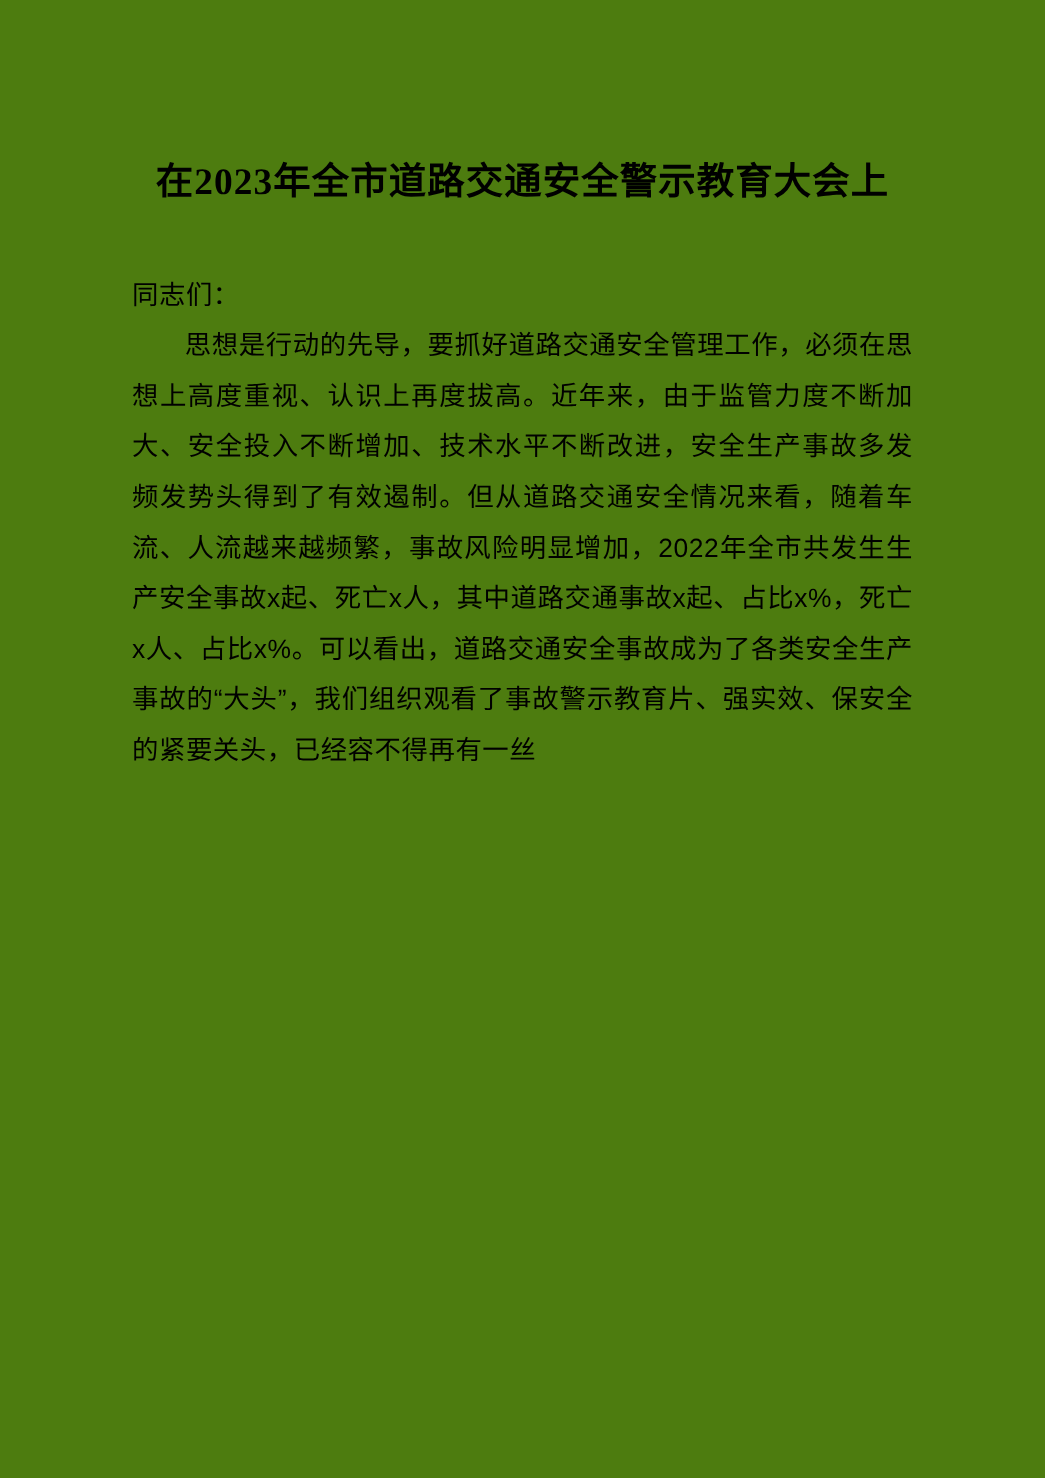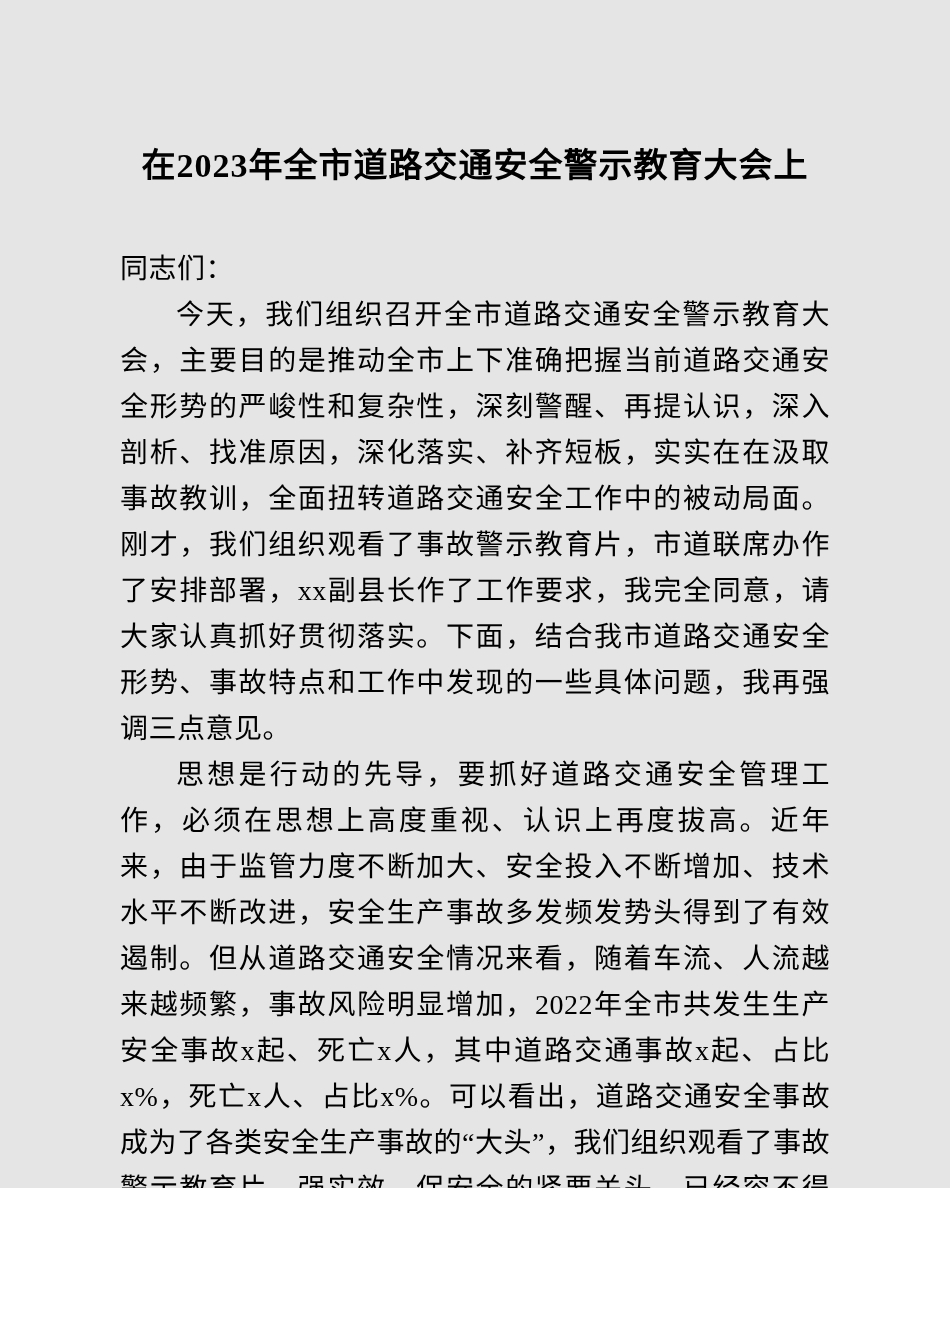--- a/index.html
+++ b/index.html
@@ -3,42 +3,42 @@
 <meta charset="utf-8">
 <style>
   html, body {
     margin: 0;
     padding: 0;
     background: #ffffff;
   }
   .page {
     position: relative;
     width: 950px;
-    height: 1188px;
+    height: 1344px;
     margin: 0 auto;
-    background: #e5e5e5;
+    background: #4d7c0f;
     box-sizing: border-box;
     padding: 138px 120px 0 120px;
     overflow: hidden;
     color: #000000;
   }
   .doc-title {
     margin: 0 0 52px 0;
     font-family: "Liberation Serif", "DejaVu Serif", serif;
     font-weight: bold;
     font-size: 34px;
     line-height: 56px;
     text-align: center;
     color: #000000;
     letter-spacing: 1px;
   }
   .doc-title span { display: block; }
   .body-text {
-    font-family: Liberation Serif, serif;
-    font-size: 28px;
+    font-family: Liberation Sans, sans-serif;
+    font-size: 24px;
     line-height: 46px;
     color: #000000;
     letter-spacing: 0.5px;
   }
   p.salutation {
     margin: 0;
     text-indent: 0;
   }
   p.para {
     margin: 0;
@@ -59,18 +59,17 @@
 <body>
 
 <div class="page">
 
   <h1 class="doc-title">
     <span>在2023年全市道路交通安全警示教育大会上</span>
   </h1>
 
   <p class="body-text salutation">同志们：</p>
 
-  <p class="body-text para">今天，我们组织召开全市道路交通安全警示教育大会，主要目的是推动全市上下准确把握当前道路交通安全形势的严峻性和复杂性，深刻警醒、再提认识，深入剖析、找准原因，深化落实、补齐短板，实实在在汲取事故教训，全面扭转道路交通安全工作中的被动局面。刚才，我们组织观看了事故警示教育片，市道联席办作了安排部署，xx副县长作了工作要求，我完全同意，请大家认真抓好贯彻落实。下面，结合我市道路交通安全形势、事故特点和工作中发现的一些具体问题，我再强调三点意见。</p>
 
 
   <p class="body-text para">思想是行动的先导，要抓好道路交通安全管理工作，必须在思想上高度重视、认识上再度拔高。近年来，由于监管力度不断加大、安全投入不断增加、技术水平不断改进，安全生产事故多发频发势头得到了有效遏制。但从道路交通安全情况来看，随着车流、人流越来越频繁，事故风险明显增加，2022年全市共发生生产安全事故x起、死亡x人，其中道路交通事故x起、占比x%，死亡x人、占比x%。可以看出，道路交通安全事故成为了各类安全生产事故的“大头”，我们组织观看了事故警示教育片、强实效、保安全的紧要关头，已经容不得再有一丝</p>
 
 </div>
 
 </body></html>

